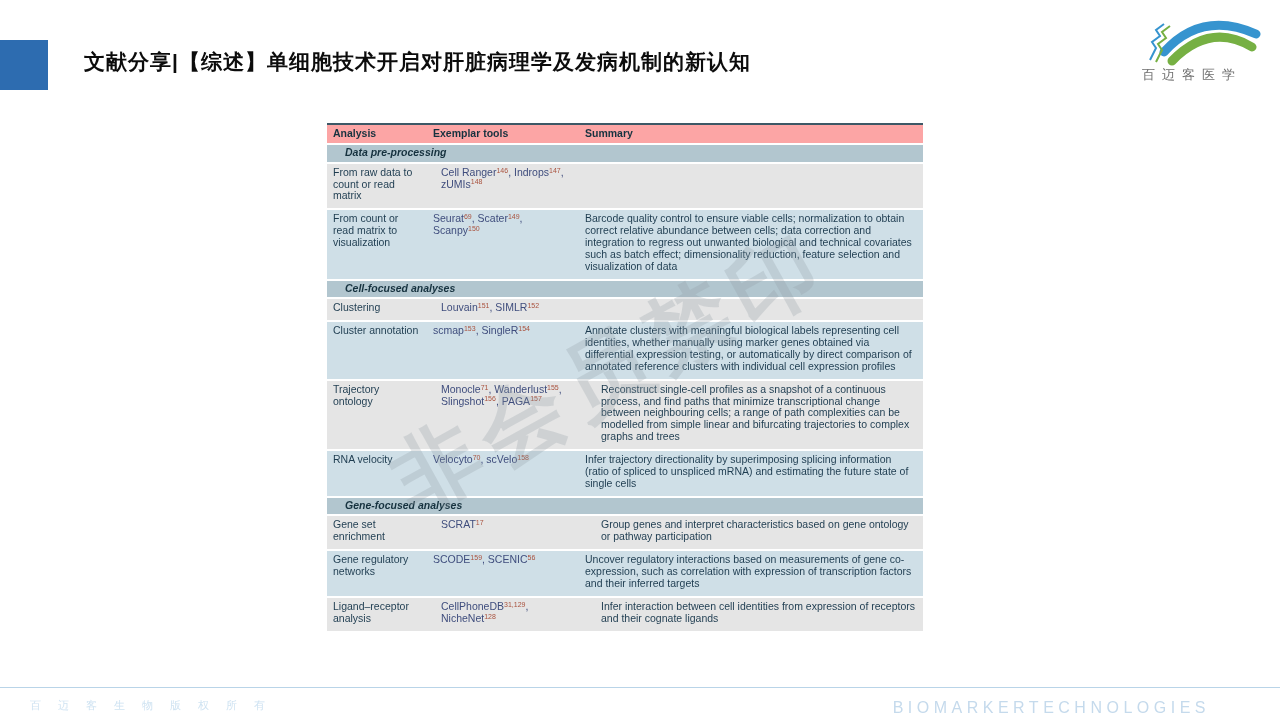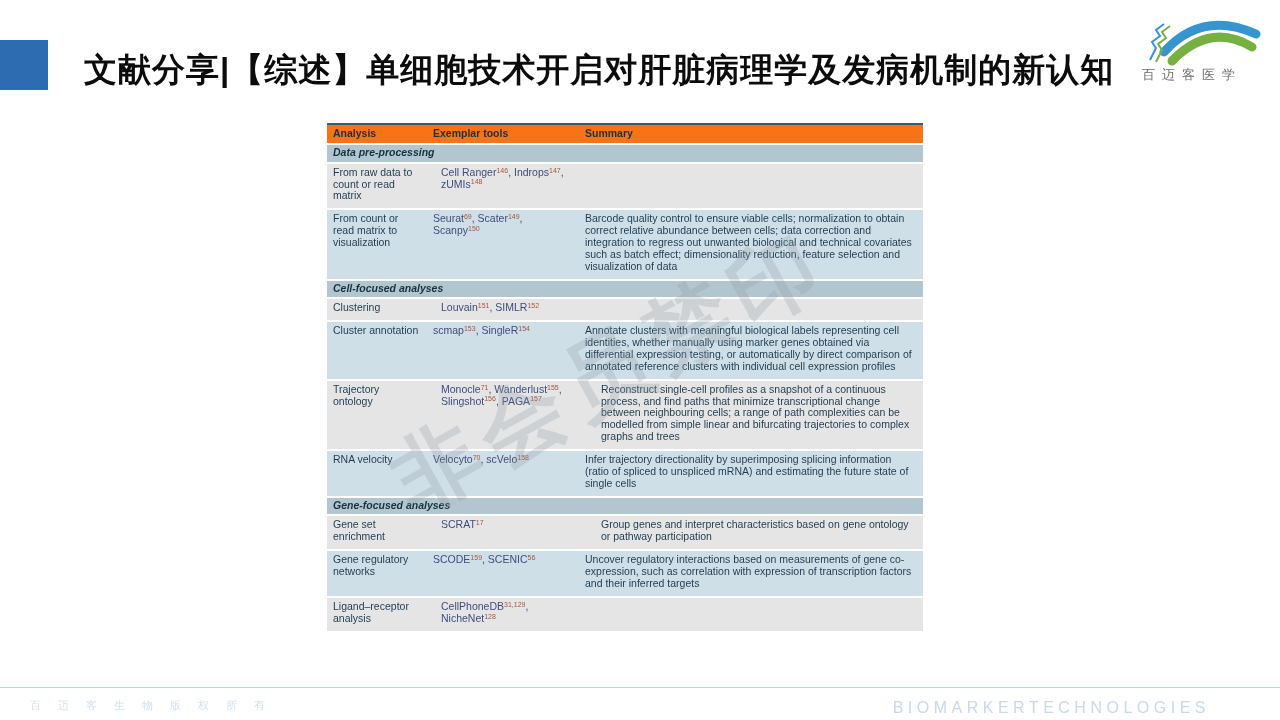--- a/index.html
+++ b/index.html
@@ -13,21 +13,21 @@
     background:#ffffff;
     overflow:hidden;
   }
   
   .accent-square{
     position:absolute;left:0;top:40px;width:48px;height:50px;
     background:#2d6cb0;
   }
   .page-title{
     position:absolute;left:84px;top:48px;
-    font-size:33px;font-weight:bold;color:#0c0c0c;
+    font-size:21px;font-weight:bold;color:#0c0c0c;
     letter-spacing:1px;white-space:nowrap;
   }
   .page-subtitle{
     position:absolute;left:58px;top:90px;
     font-size:17px;color:#c00000;font-weight:500;
     white-space:nowrap;
   }
   
   .logo{
     position:absolute;left:1142px;top:8px;width:122px;height:80px;
@@ -41,27 +41,27 @@
   }
   
   .sc-table{
     position:absolute;left:327px;top:123px;width:596px;
     font-size:10.5px;line-height:1.13;color:#1e3c50;
   }
   .t-row{
     display:flex;margin-bottom:2px;
   }
   .t-header{
-    background:#f97316;border-top:2px solid #3d5866;
+    background:#fca5a5;border-top:2px solid #3d5866;
     font-weight:bold;color:#16323f;justify-content:center;
   }
   .t-section{
     background:#b2c6cf;margin-bottom:2px;
     font-weight:bold;font-style:italic;color:#16323f;
-    padding:2px 6px 3px 6px;
+    padding:2px 6px 3px 18px;
   }
   .row-light{background:#e5e5e5;gap:8px;}
   .row-dark{background:#cfdfe7;}
   .cell{padding:3px 8px 6px 6px;box-sizing:border-box;}
   .col-analysis{width:100px;flex:0 0 100px;}
   .col-tools{width:152px;flex:0 0 152px;color:#3f4d7d;}
   .col-summary{flex:1 1 auto;}
   .t-header .cell{padding:3px 8px 3px 6px;color:#16323f;}
   .sc-table sup{
     font-size:7px;color:#a9523e;line-height:0;
@@ -157,20 +157,21 @@
         <div class="cell col-summary">Group genes and interpret characteristics based on gene ontology or pathway participation</div>
       </div>
       <div class="t-row row-dark">
         <div class="cell col-analysis">Gene regulatory networks</div>
         <div class="cell col-tools">SCODE<sup>159</sup>, SCENIC<sup>56</sup></div>
         <div class="cell col-summary">Uncover regulatory interactions based on measurements of gene co-expression, such as correlation with expression of transcription factors and their inferred targets</div>
       </div>
       <div class="t-row row-light">
         <div class="cell col-analysis">Ligand–receptor analysis</div>
         <div class="cell col-tools">CellPhoneDB<sup>31,129</sup>, NicheNet<sup>128</sup></div>
+        <div class="cell col-summary">Infer interaction between cell identities from expression of receptors and their cognate ligands</div>
       </div>
     </div>
 
   <div class="watermark">非会员禁印</div>
 
   <div class="footer-line"></div>
   <div class="footer-left">百迈客生物版权所有</div>
   <div class="footer-right">BIOMARKERTECHNOLOGIES</div>
 
 </div>

